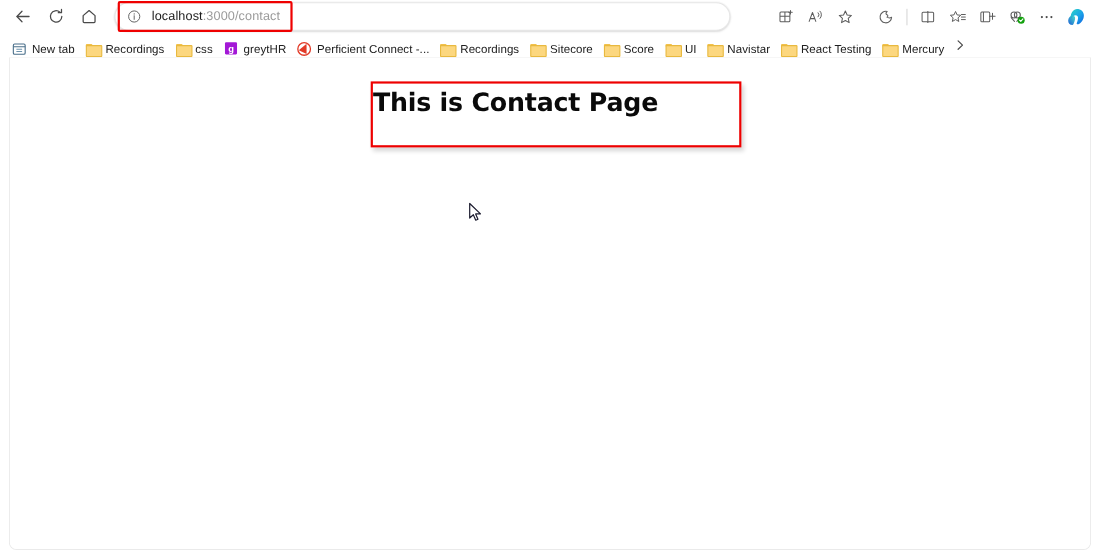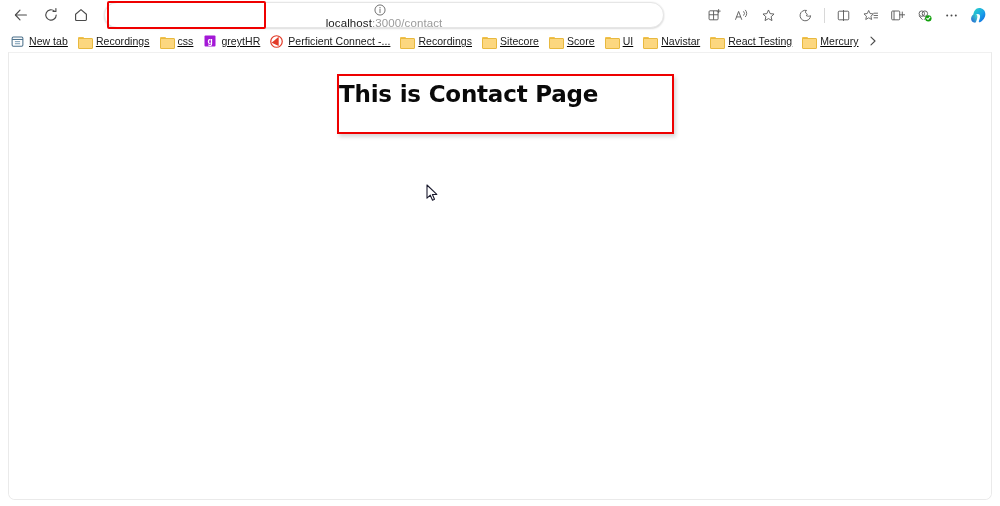--- a/index.html
+++ b/index.html
@@ -52,21 +52,20 @@
   #addressbar {
     width: 560px;
     height: 26px;
     background: #ffffff;
     border: 1px solid #e6e6e6;
     border-radius: 13px;
     display: flex;
     align-items: center;
     padding: 0 10px;
     box-shadow: 0 0 0 1px rgba(0,0,0,0.02), 0 1px 2px rgba(0,0,0,0.12);
-    flex-direction: column;
   }
   #url-highlight {
     position: absolute;
     left: 3px;
     top: -1px;
     width: 159px;
     height: 28px;
     border: 2px solid #ef0000;
     border-radius: 2px;
     pointer-events: none;
@@ -117,27 +116,26 @@
     height: 22px;
     display: flex;
     align-items: center;
     padding: 0 6px;
     background: #ffffff;
     overflow: hidden;
     white-space: nowrap;
   }
   .bm {
     display: flex;
-    align-items: center;
+    align-items: flex-end;
     height: 19px;
     padding: 0 5px;
     border-radius: 4px;
     flex: 0 0 auto;
     cursor: default;
-    text-decoration: underline;
   }
   .bm-label {
     font-size: 10.5px;
     color: #202020;
     margin-left: 5px;
     white-space: nowrap;
     letter-spacing: 0.05px;
   }
   .bm-icon {
     flex: 0 0 auto;

